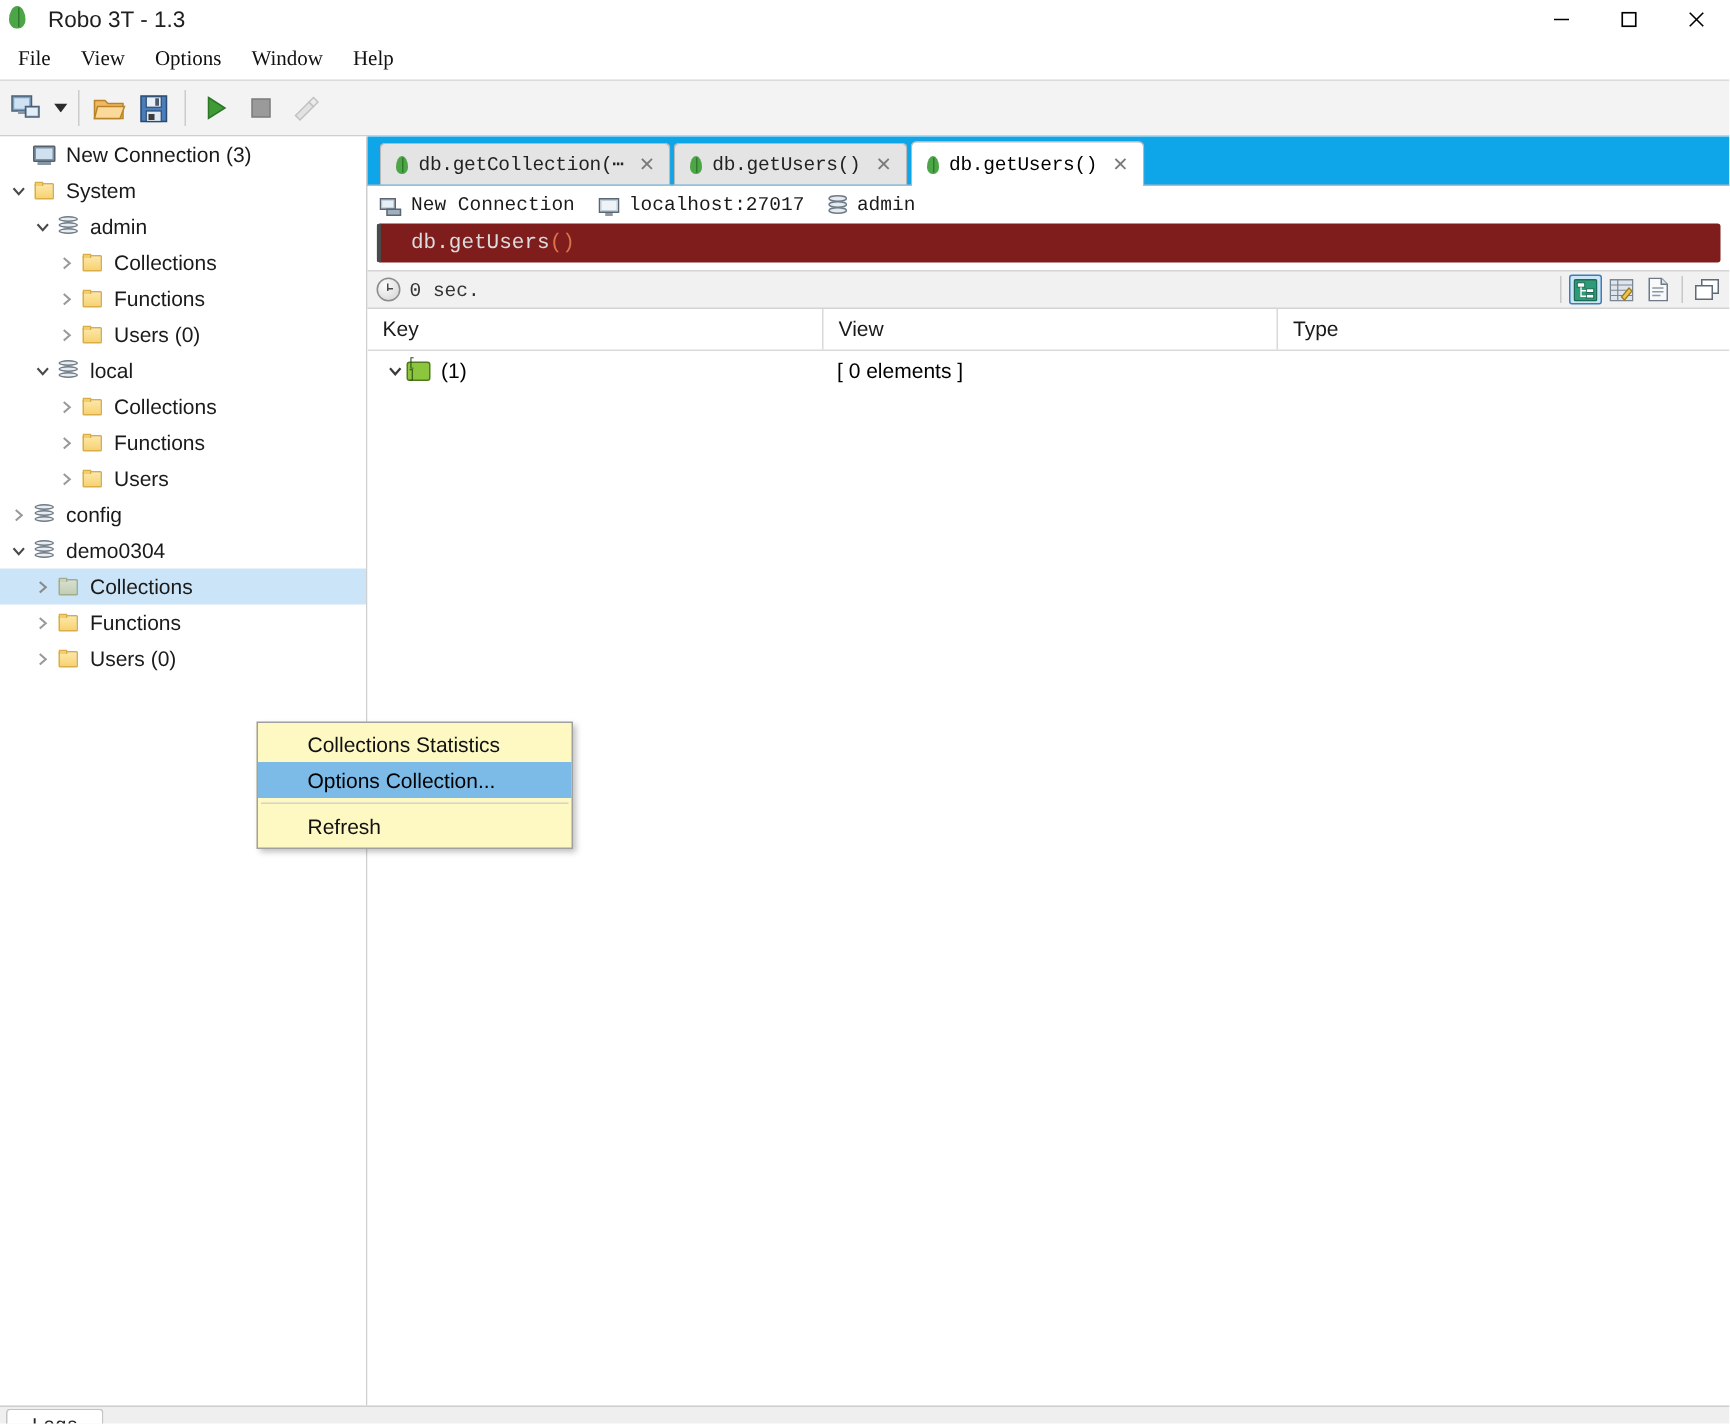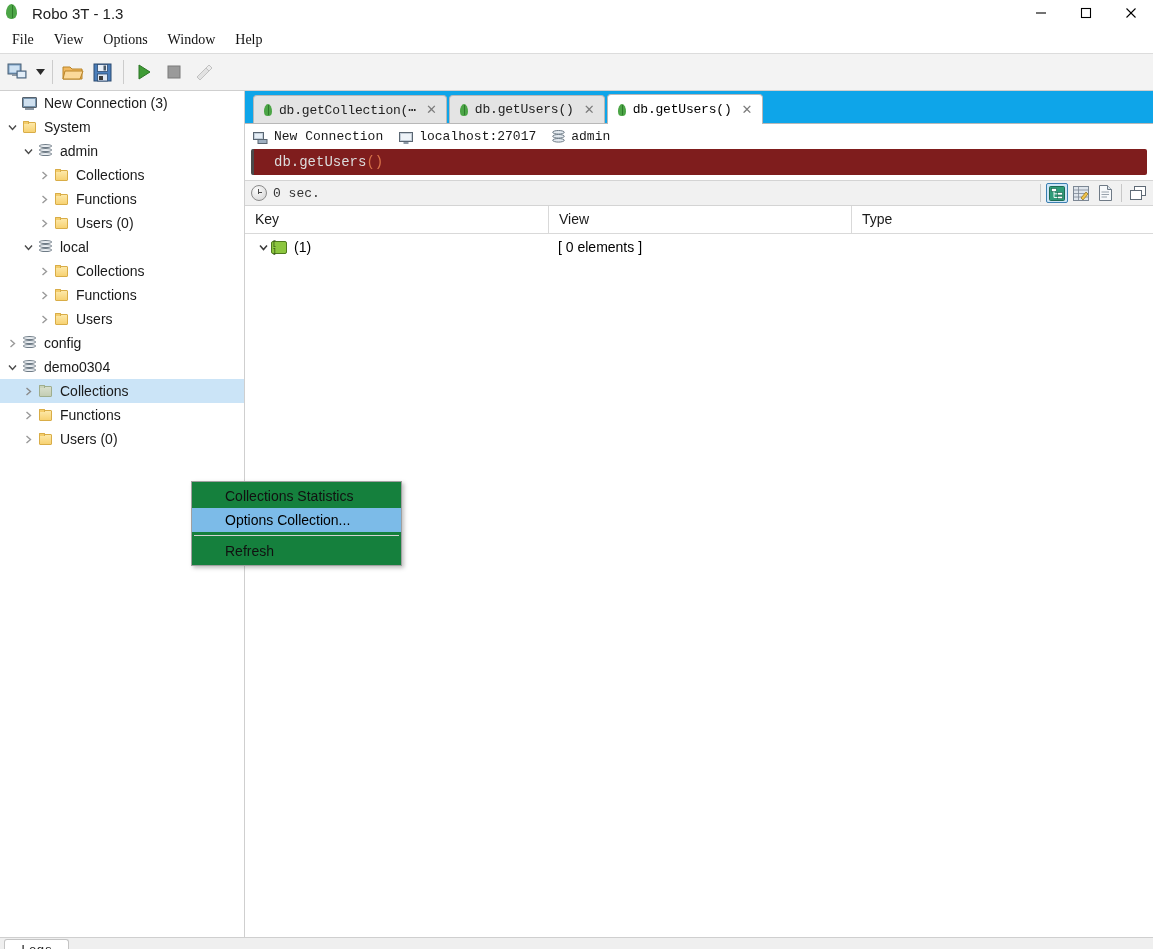--- a/index.html
+++ b/index.html
@@ -493,24 +493,24 @@
     justify-content: center;
     font-family: "Liberation Mono", monospace;
     font-size: 8px;
     color: #2c4a11;
     line-height: 1;
   }
 
   
   .ctxmenu {
     position: absolute;
-    left: 191px;
+    left: 171px;
     top: 390px;
     width: 211px;
-    background: #15803d;
+    background: #fef9c3;
     border: 1px solid #a0a0a0;
     box-shadow: 2px 2px 4px rgba(0,0,0,0.25);
     padding: 2px 0;
     z-index: 50;
     box-sizing: border-box;
   }
   .ctxitem {
     height: 24px;
     display: flex;
     align-items: center;

